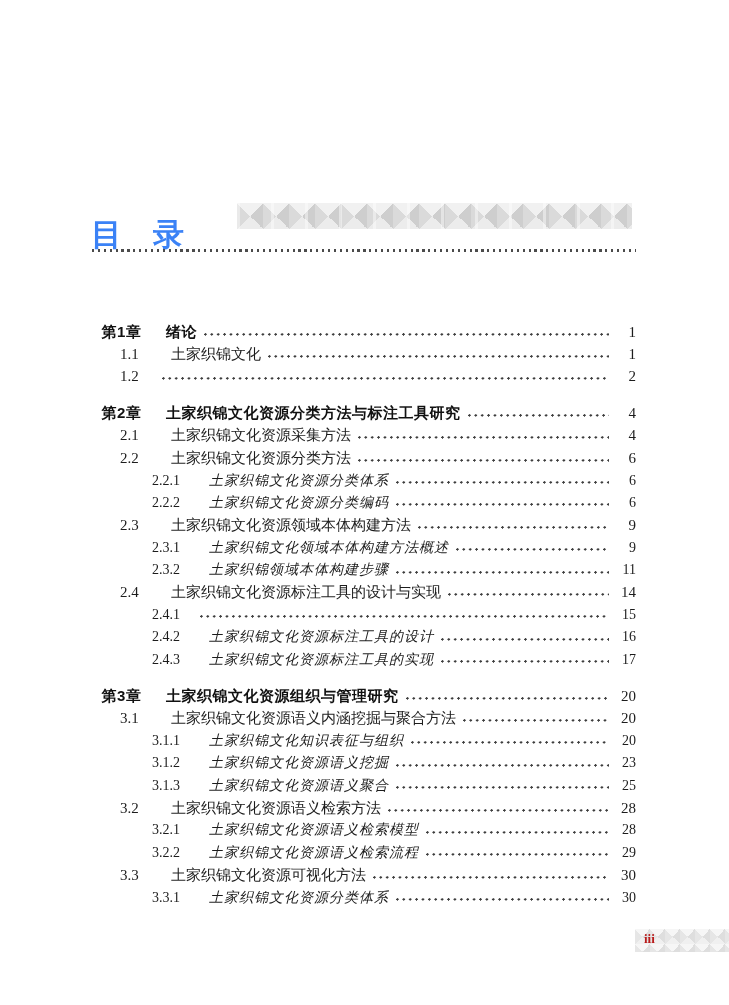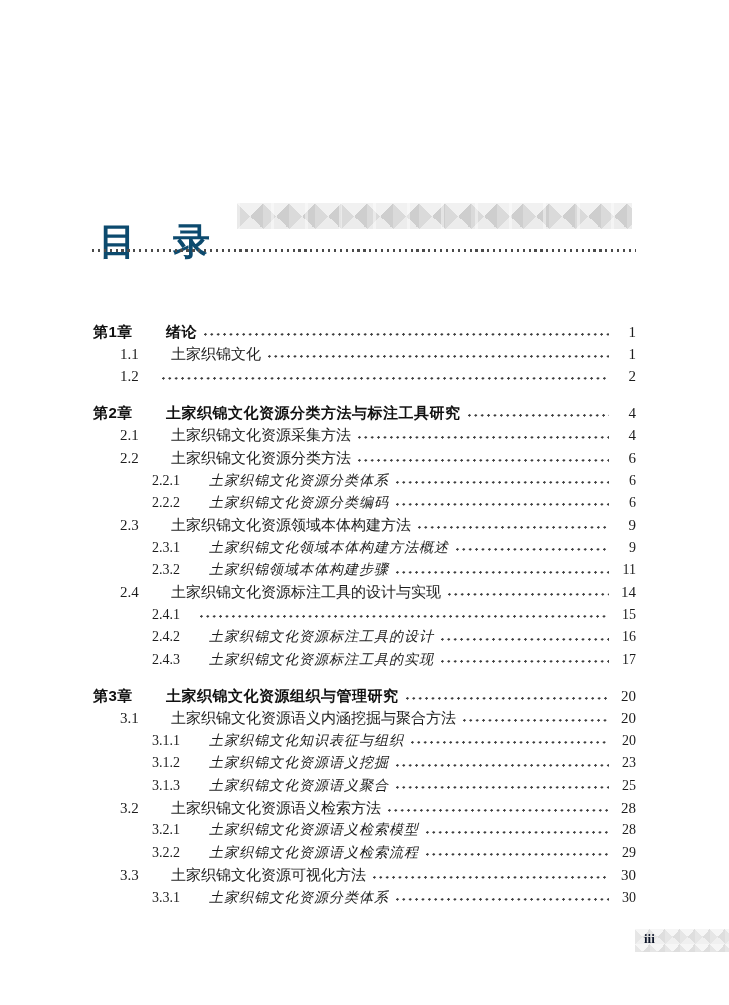--- a/index.html
+++ b/index.html
@@ -3,23 +3,23 @@
 <meta charset="utf-8">
 <style>
   html,body{margin:0;padding:0;}
   body{
     width:729px;height:1005px;position:relative;background:#ffffff;
     font-family:"Liberation Serif","DejaVu Serif",serif;color:#1c1c1c;
     overflow:hidden;
   }
   
   .page-title{
-    position:absolute;left:99px;top:197px;
-    font-size:37px;font-weight:bold;line-height:1.1;
-    font-family:"Liberation Serif","DejaVu Serif",serif;color:#0c4a6e;
+    position:absolute;left:91px;top:197px;
+    font-size:31px;font-weight:bold;line-height:1.1;
+    font-family:"Liberation Serif","DejaVu Serif",serif;color:#3b82f6;
     white-space:pre;
   }
   .band-header{
     position:absolute;left:237px;top:203px;width:395px;height:26px;
     background:
       repeating-linear-gradient(90deg, rgba(255,255,255,.45) 0 3px, transparent 3px 34px),
       repeating-conic-gradient(from 45deg at 50% 50%, #c6c6c6 0deg 90deg, #e9e9e9 90deg 180deg, #d4d4d4 180deg 270deg, #efefef 270deg 360deg);
     background-size:auto,26px 26px;
     opacity:.85;
   }
@@ -40,36 +40,36 @@
     flex:1 1 auto;height:3px;margin:4px 5px 0 7px;
     background-image:radial-gradient(circle at 1.4px 1.4px,#3e3e3e 1.05px,transparent 1.35px);
     background-size:6.4px 3px;background-repeat:repeat-x;background-position:left center;
   }
   .pg{flex:0 0 auto;min-width:22px;text-align:right;font-weight:normal;
       font-family:"Liberation Serif","DejaVu Serif",serif;}
   .lvl1 .num,.lvl1 .ttl{
     font-family:"Liberation Sans","DejaVu Sans",sans-serif;
     font-weight:bold;color:#111;font-size:15px;letter-spacing:.5px;
   }
-  .lvl1 .num{width:57px;}
+  .lvl1 .num{width:57px;text-align:center;}
   .lvl2{padding-left:27px;}
   .lvl2 .num{width:35px;}
   .lvl3{padding-left:59px;font-size:14px;}
   .lvl3 .num{width:41px;}
   .lvl3 .ttl{font-style:italic;letter-spacing:1px;}
   
   .band-footer{
     position:absolute;right:0;top:929px;width:94px;height:23px;
     background:
       repeating-conic-gradient(from 45deg at 50% 50%, #dedede 0deg 90deg, #f0f0f0 90deg 180deg, #e6e6e6 180deg 270deg, #f6f6f6 270deg 360deg);
     background-size:15px 15px;
   }
   .folio{
     position:absolute;left:644px;top:931px;
-    font-size:13px;font-weight:bold;color:#0f172a;
+    font-size:13px;font-weight:bold;color:#b91c1c;
     font-family:"Liberation Serif","DejaVu Serif",serif;
   }
 </style>
 </head>
 <body>
 
 <h1 class="page-title">目　录</h1>
 <div class="band-header"></div>
 <div class="sep-dotted"></div>
 

